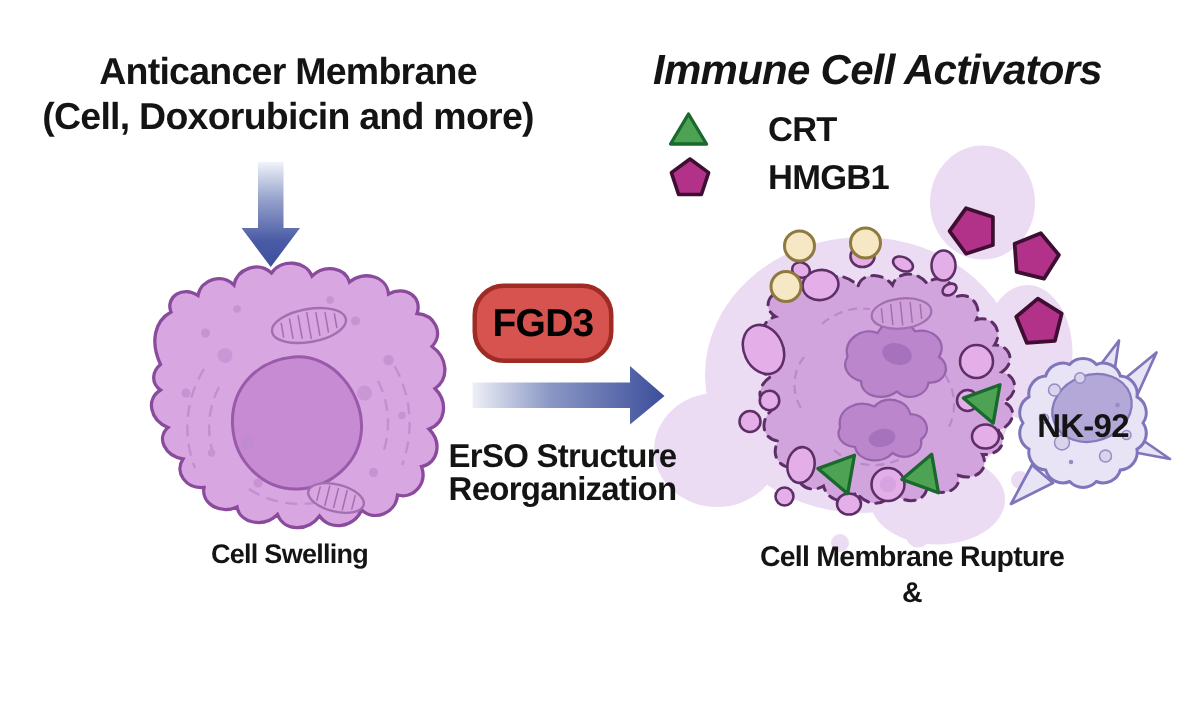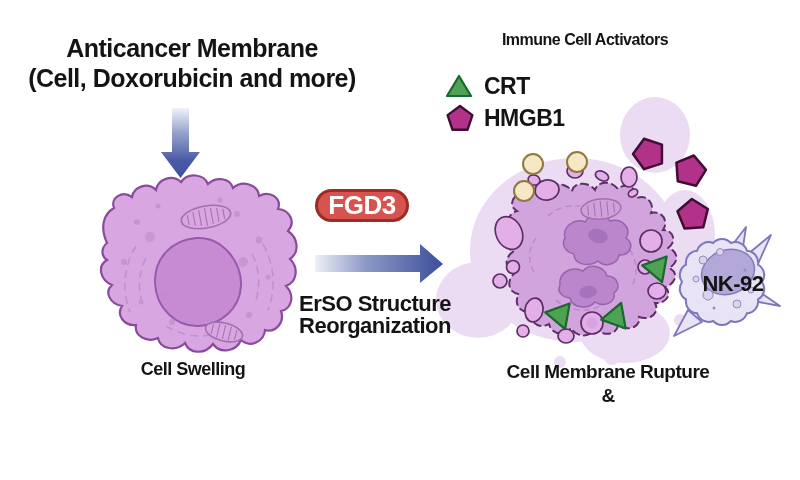--- a/index.html
+++ b/index.html
@@ -5,31 +5,31 @@
   html,body{margin:0;padding:0;background:#fff;}
   .stage{
     position:relative;width:800px;height:480px;background:#ffffff;overflow:hidden;
     font-family:"Liberation Sans",sans-serif;color:#141414;
   }
   .stage svg.artwork{position:absolute;left:0;top:0;}
   .txt{position:absolute;text-align:center;font-weight:bold;color:#141414;letter-spacing:-0.5px;}
   .title{left:2px;top:33px;width:380px;font-size:25px;line-height:30px;}
   .swelling{left:93px;top:359px;width:200px;font-size:18px;}
   .structure{left:288px;top:293px;width:174px;font-size:22px;line-height:22px;}
-  .immune-heading{left:434px;top:31px;width:302px;font-size:16px;}
-  .nk-label{left:682px;top:271px;width:80px;font-size:22px;z-index:5;margin-left:11px;}
+  .immune-heading{left:434px;top:31px;width:302px;font-size:28px;font-style:italic;}
+  .nk-label{left:682px;top:271px;width:80px;font-size:22px;z-index:5;}
   .outcome{left:438px;top:360px;width:340px;font-size:19px;line-height:24px;}
   .pill{
-    position:absolute;left:315px;top:189px;width:94px;height:33px;box-sizing:border-box;
+    position:absolute;left:315px;top:189px;width:94px;height:53px;box-sizing:border-box;
     background:#d7534f;border:3px solid #9e2b24;border-radius:21px;
     display:flex;align-items:center;justify-content:center;
-    color:#ffffff;font-weight:bold;font-size:26px;letter-spacing:-0.5px;z-index:4;
+    color:#000000;font-weight:bold;font-size:26px;letter-spacing:-0.5px;z-index:4;
   }
   .legend{position:absolute;left:446px;top:70px;z-index:4;}
-  .legend-row{display:flex;align-items:center;height:32px;}
+  .legend-row{display:flex;align-items:center;height:32px;gap:28px;}
   .legend-row .lbl{margin-left:10px;font-weight:bold;font-size:23px;letter-spacing:-0.5px;}
   .legend-row svg{display:block;}
 </style>
 </head>
 <body>
 
 <div class="stage">
 
   <svg class="artwork" width="800" height="480" viewBox="0 0 800 480">
     <defs>

